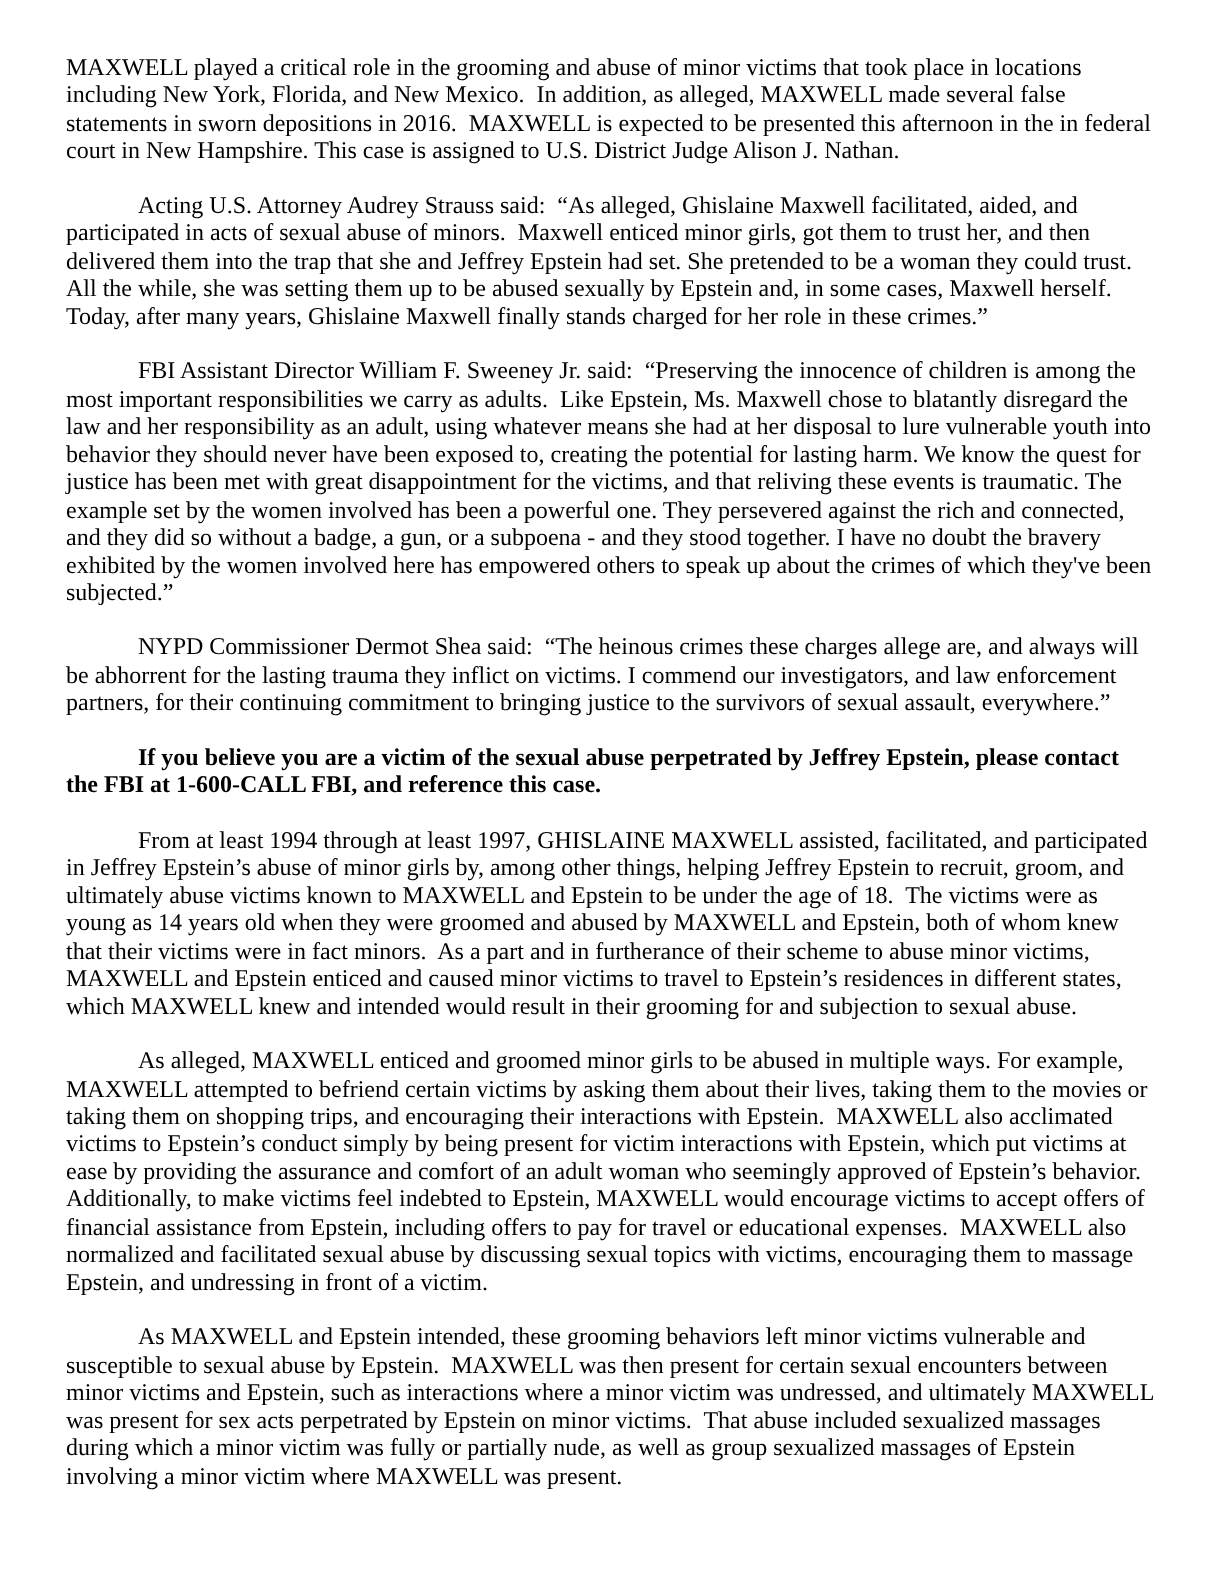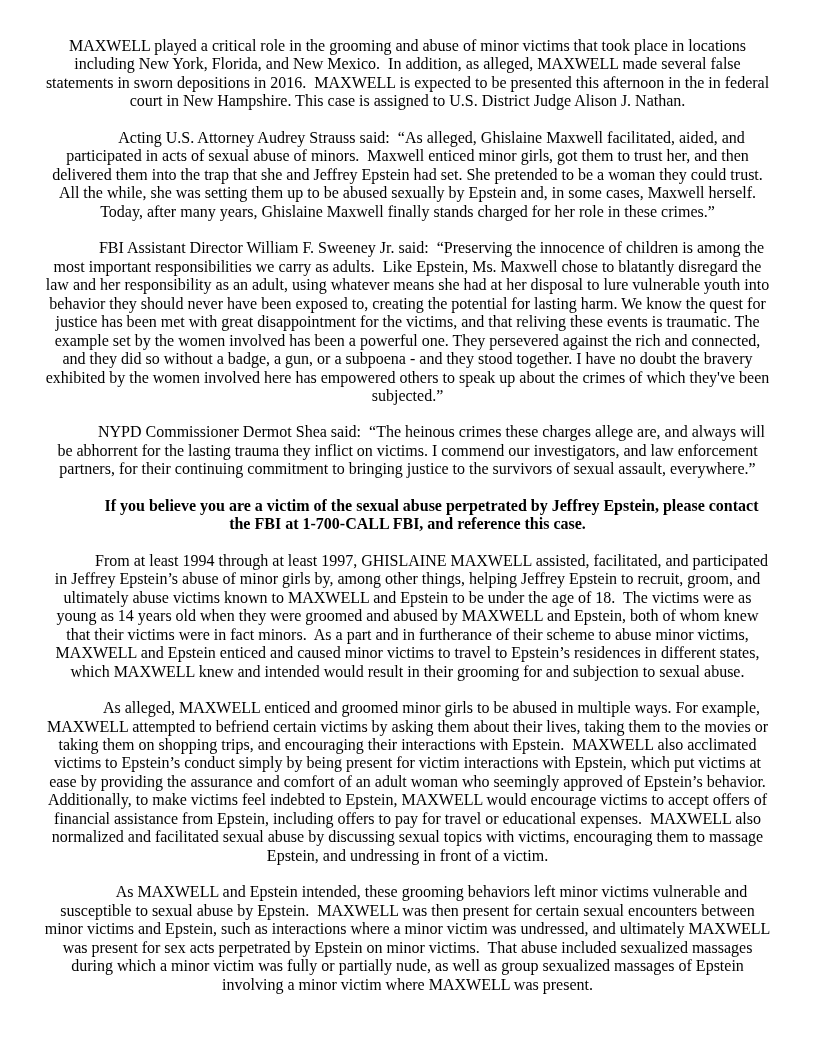--- a/index.html
+++ b/index.html
@@ -17,21 +17,21 @@
     overflow: hidden;
     font-family: "Liberation Serif", serif;
     font-size: 16px;
     line-height: 1.155;
     color: #000000;
   }
   .page p {
     margin: 0 0 18px 0;
     text-indent: 48px;
     white-space: pre-wrap;
-    text-align: center;
+    text-align: left;
   }
   .page p.no-indent {
     text-indent: 0;
   }
   .page p.bold {
     font-weight: bold;
   }
   sup.footnote {
     font-size: 0.68em;
     line-height: 0;
@@ -49,21 +49,21 @@
 <div class="page" style="background: rgb(255, 255, 255); color: rgb(0, 0, 0);">
 
   <p class="no-indent">MAXWELL played a critical role in the grooming and abuse of minor victims that took place in locations including New York, Florida, and New Mexico.  In addition, as alleged, MAXWELL made several false statements in sworn depositions in 2016.  MAXWELL is expected to be presented this afternoon in the in federal court in New Hampshire. This case is assigned to U.S. District Judge Alison J. Nathan.</p>
 
   <p>Acting U.S. Attorney Audrey Strauss said:  “As alleged, Ghislaine Maxwell facilitated, aided, and participated in acts of sexual abuse of minors.  Maxwell enticed minor girls, got them to trust her, and then delivered them into the trap that she and Jeffrey Epstein had set. She pretended to be a woman they could trust. All the while, she was setting them up to be abused sexually by Epstein and, in some cases, Maxwell herself. Today, after many years, Ghislaine Maxwell finally stands charged for her role in these crimes.”</p>
 
   <p>FBI Assistant Director William F. Sweeney Jr. said:  “Preserving the innocence of children is among the most important responsibilities we carry as adults.  Like Epstein, Ms. Maxwell chose to blatantly disregard the law and her responsibility as an adult, using whatever means she had at her disposal to lure vulnerable youth into behavior they should never have been exposed to, creating the potential for lasting harm. We know the quest for justice has been met with great disappointment for the victims, and that reliving these events is traumatic. The example set by the women involved has been a powerful one. They persevered against the rich and connected, and they did so without a badge, a gun, or a subpoena - and they stood together. I have no doubt the bravery exhibited by the women involved here has empowered others to speak up about the crimes of which they've been subjected.”</p>
 
   <p>NYPD Commissioner Dermot Shea said:  “The heinous crimes these charges allege are, and always will be abhorrent for the lasting trauma they inflict on victims. I commend our investigators, and law enforcement partners, for their continuing commitment to bringing justice to the survivors of sexual assault, everywhere.”</p>
 
-  <p class="bold">If you believe you are a victim of the sexual abuse perpetrated by Jeffrey Epstein, please contact the FBI at 1-700-CALL FBI, and reference this case.</p>
+  <p class="bold">If you believe you are a victim of the sexual abuse perpetrated by Jeffrey Epstein, please contact the FBI at 1-600-CALL FBI, and reference this case.</p>
 
 
   <p>From at least 1994 through at least 1997, GHISLAINE MAXWELL assisted, facilitated, and participated in Jeffrey Epstein’s abuse of minor girls by, among other things, helping Jeffrey Epstein to recruit, groom, and ultimately abuse victims known to MAXWELL and Epstein to be under the age of 18.  The victims were as young as 14 years old when they were groomed and abused by MAXWELL and Epstein, both of whom knew that their victims were in fact minors.  As a part and in furtherance of their scheme to abuse minor victims, MAXWELL and Epstein enticed and caused minor victims to travel to Epstein’s residences in different states, which MAXWELL knew and intended would result in their grooming for and subjection to sexual abuse.</p>
 
   <p>As alleged, MAXWELL enticed and groomed minor girls to be abused in multiple ways. For example, MAXWELL attempted to befriend certain victims by asking them about their lives, taking them to the movies or taking them on shopping trips, and encouraging their interactions with Epstein.  MAXWELL also acclimated victims to Epstein’s conduct simply by being present for victim interactions with Epstein, which put victims at ease by providing the assurance and comfort of an adult woman who seemingly approved of Epstein’s behavior. Additionally, to make victims feel indebted to Epstein, MAXWELL would encourage victims to accept offers of financial assistance from Epstein, including offers to pay for travel or educational expenses.  MAXWELL also normalized and facilitated sexual abuse by discussing sexual topics with victims, encouraging them to massage Epstein, and undressing in front of a victim.</p>
 
   <p>As MAXWELL and Epstein intended, these grooming behaviors left minor victims vulnerable and susceptible to sexual abuse by Epstein.  MAXWELL was then present for certain sexual encounters between minor victims and Epstein, such as interactions where a minor victim was undressed, and ultimately MAXWELL was present for sex acts perpetrated by Epstein on minor victims.  That abuse included sexualized massages during which a minor victim was fully or partially nude, as well as group sexualized massages of Epstein involving a minor victim where MAXWELL was present.</p>
 
 </div>
 

